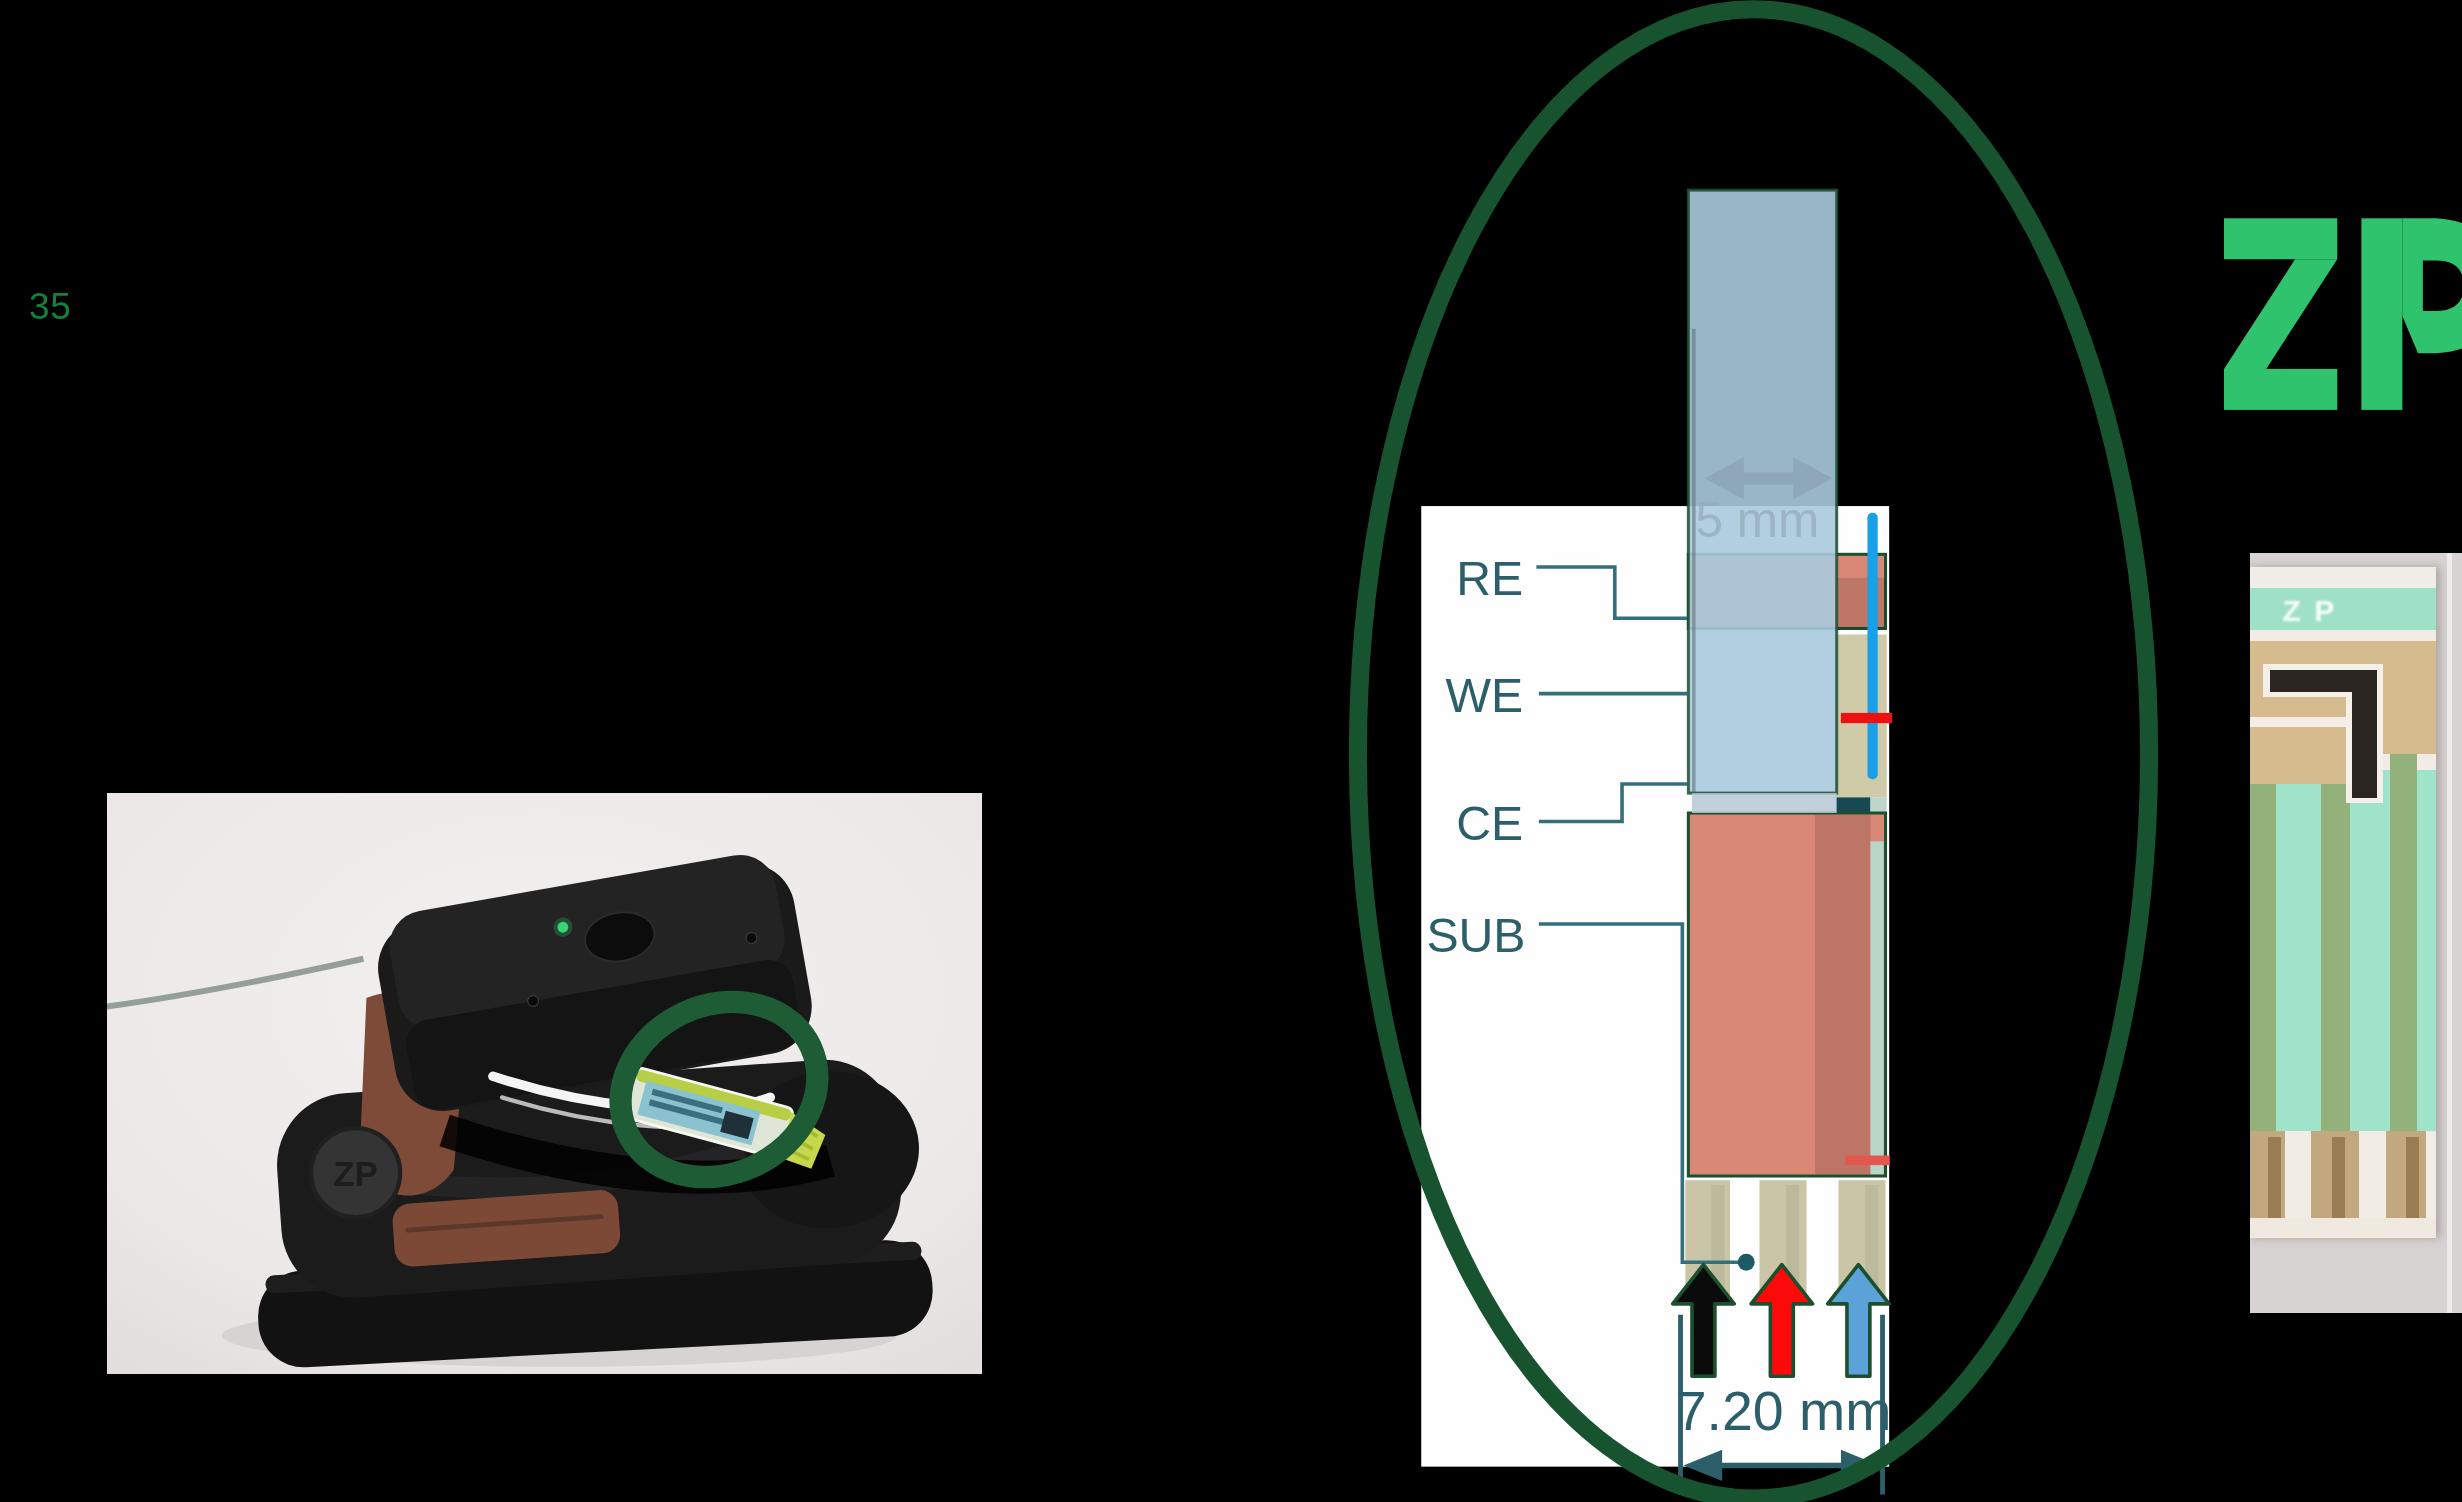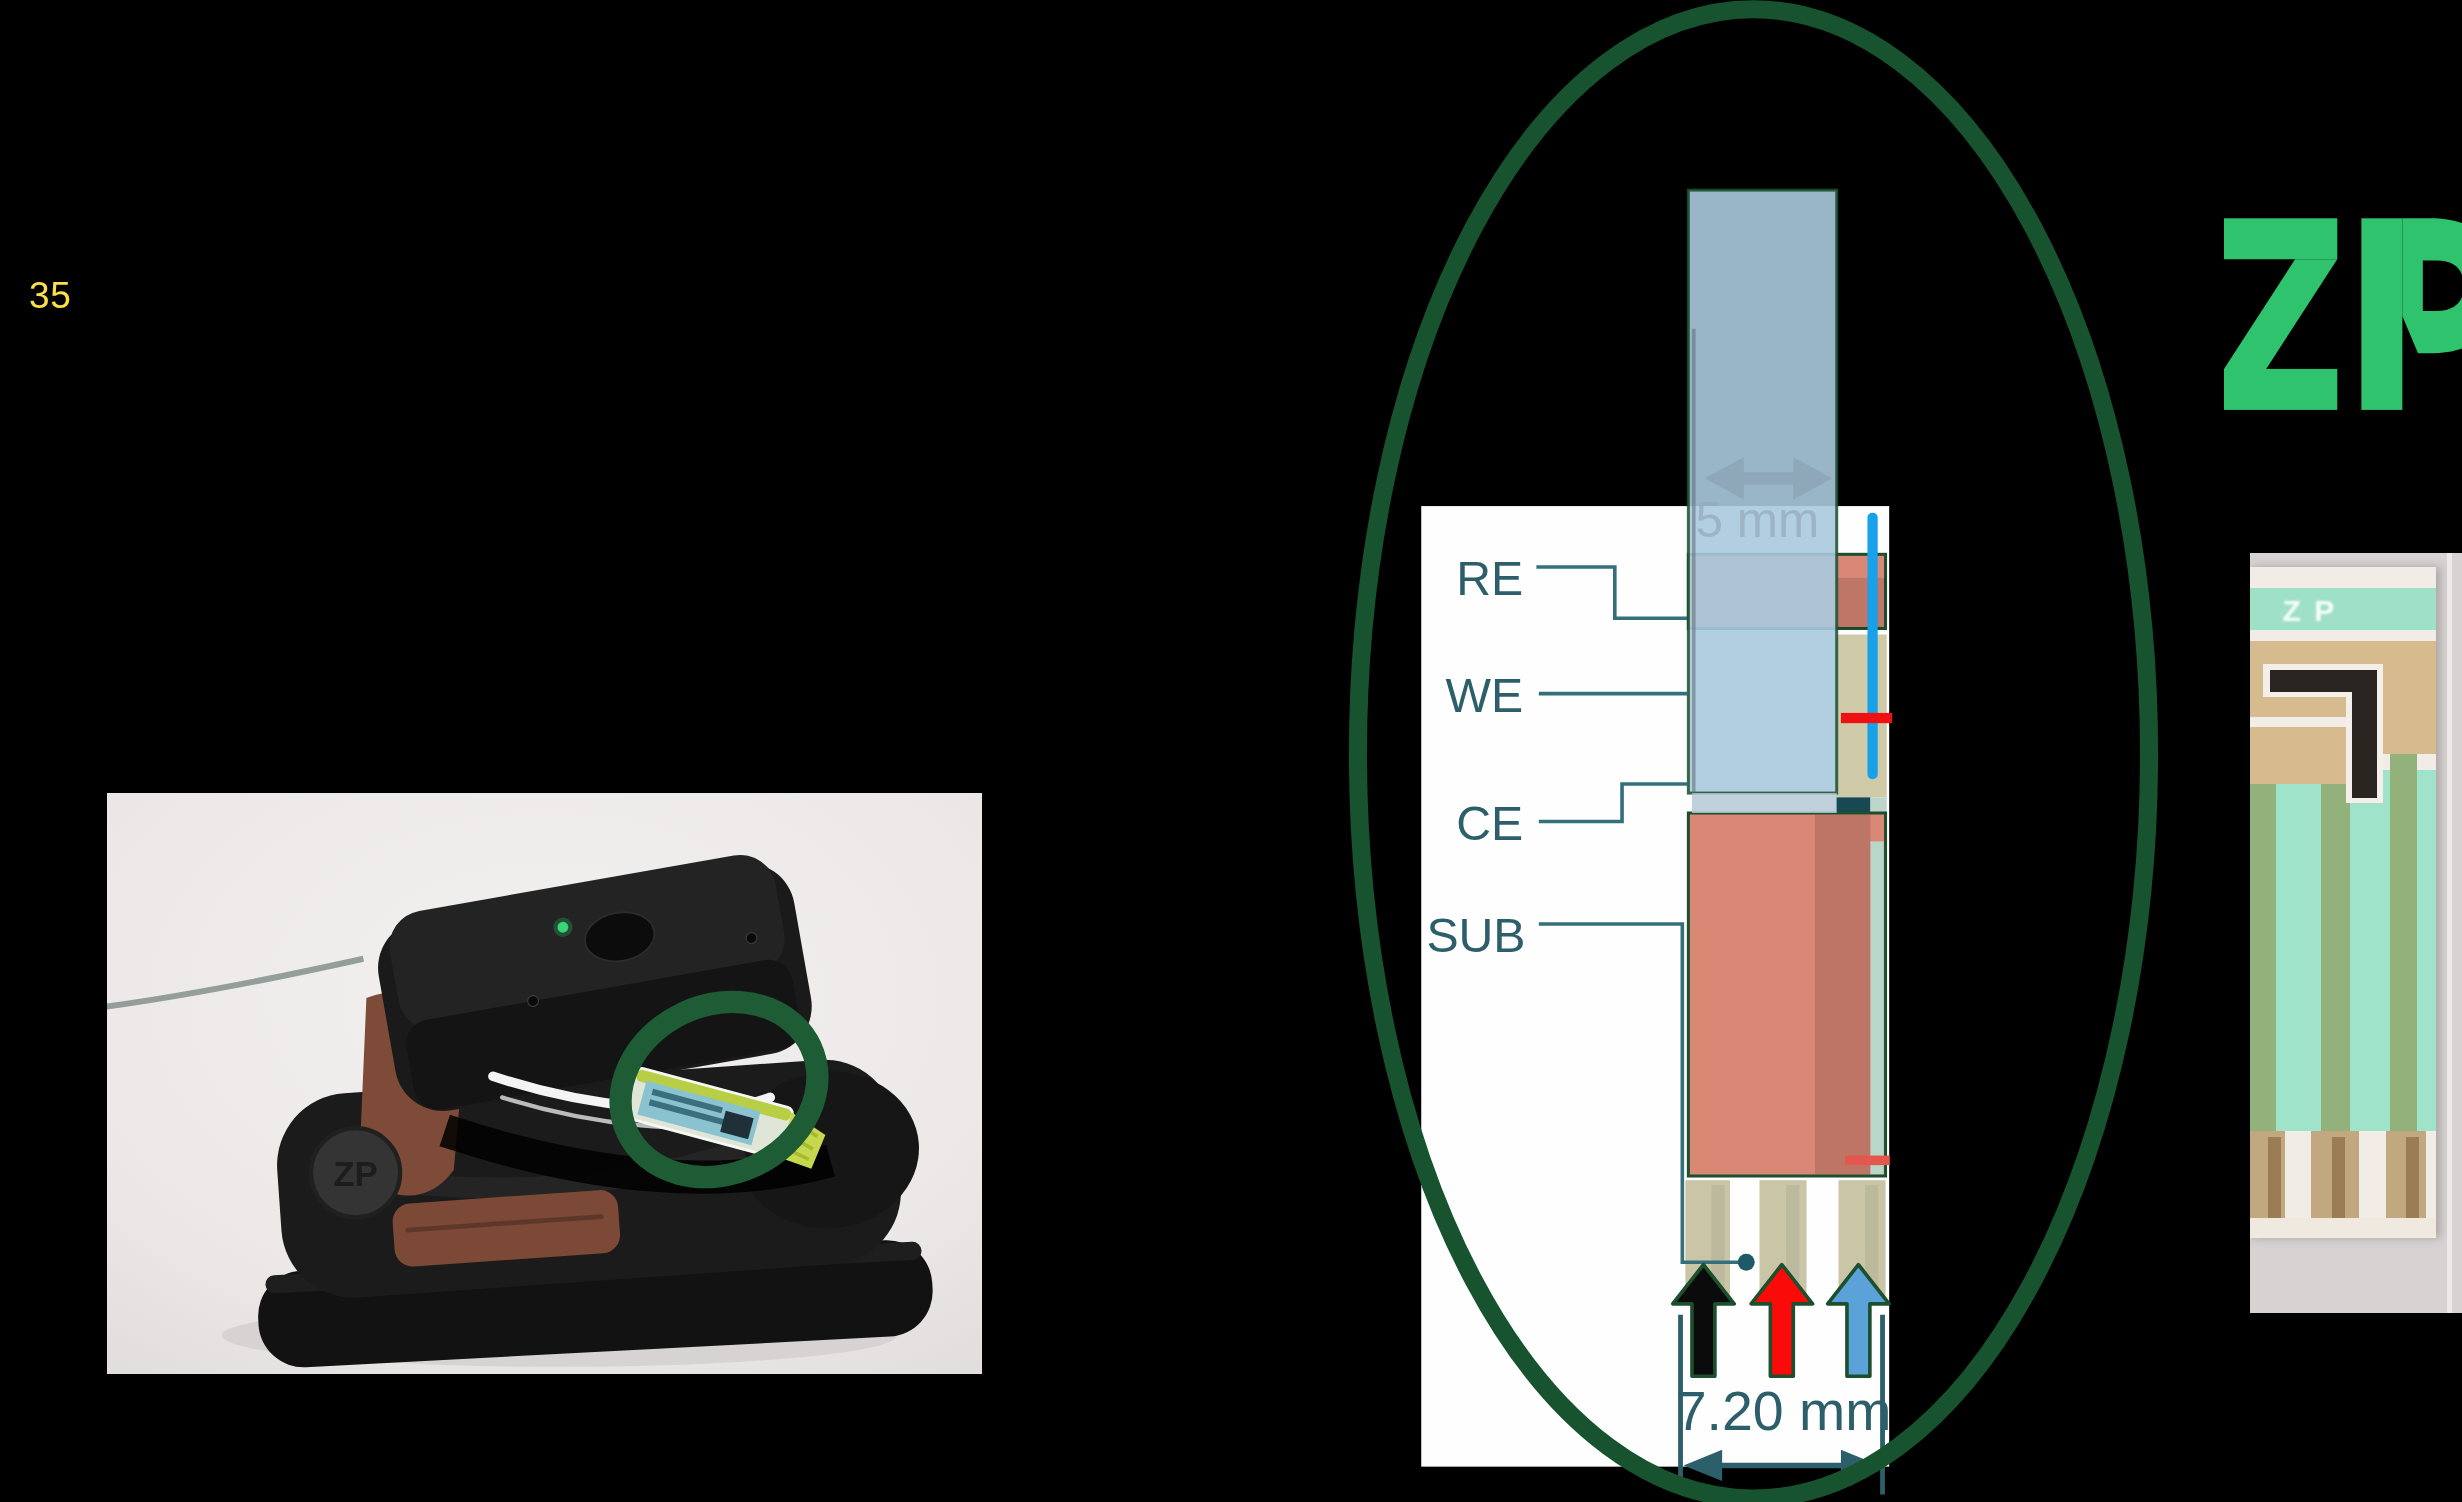--- a/index.html
+++ b/index.html
@@ -1,21 +1,21 @@
 <!DOCTYPE html>
 <html style="font-size:9.6px"><head>
 <meta charset="utf-8">
 <style>
   html,body{margin:0;padding:0;background:#000;}
   .stage{
     position:relative;width:2462px;height:1503px;background:#000;
     font-family:"Liberation Sans",sans-serif;overflow:hidden;
   }
   .page-number{
-    position:absolute;left:29px;top:275px;color:#fde047;
+    position:absolute;left:29px;top:286px;color:#15803d;
     font-size:37px;letter-spacing:0.6px;
   }
   
   .device-photo{
     position:absolute;left:107px;top:793px;width:875px;height:581px;
     background:#ebe8e7;overflow:hidden;
   }
   
   .strip-photo{
     position:absolute;left:2250px;top:553px;width:212px;height:760px;

